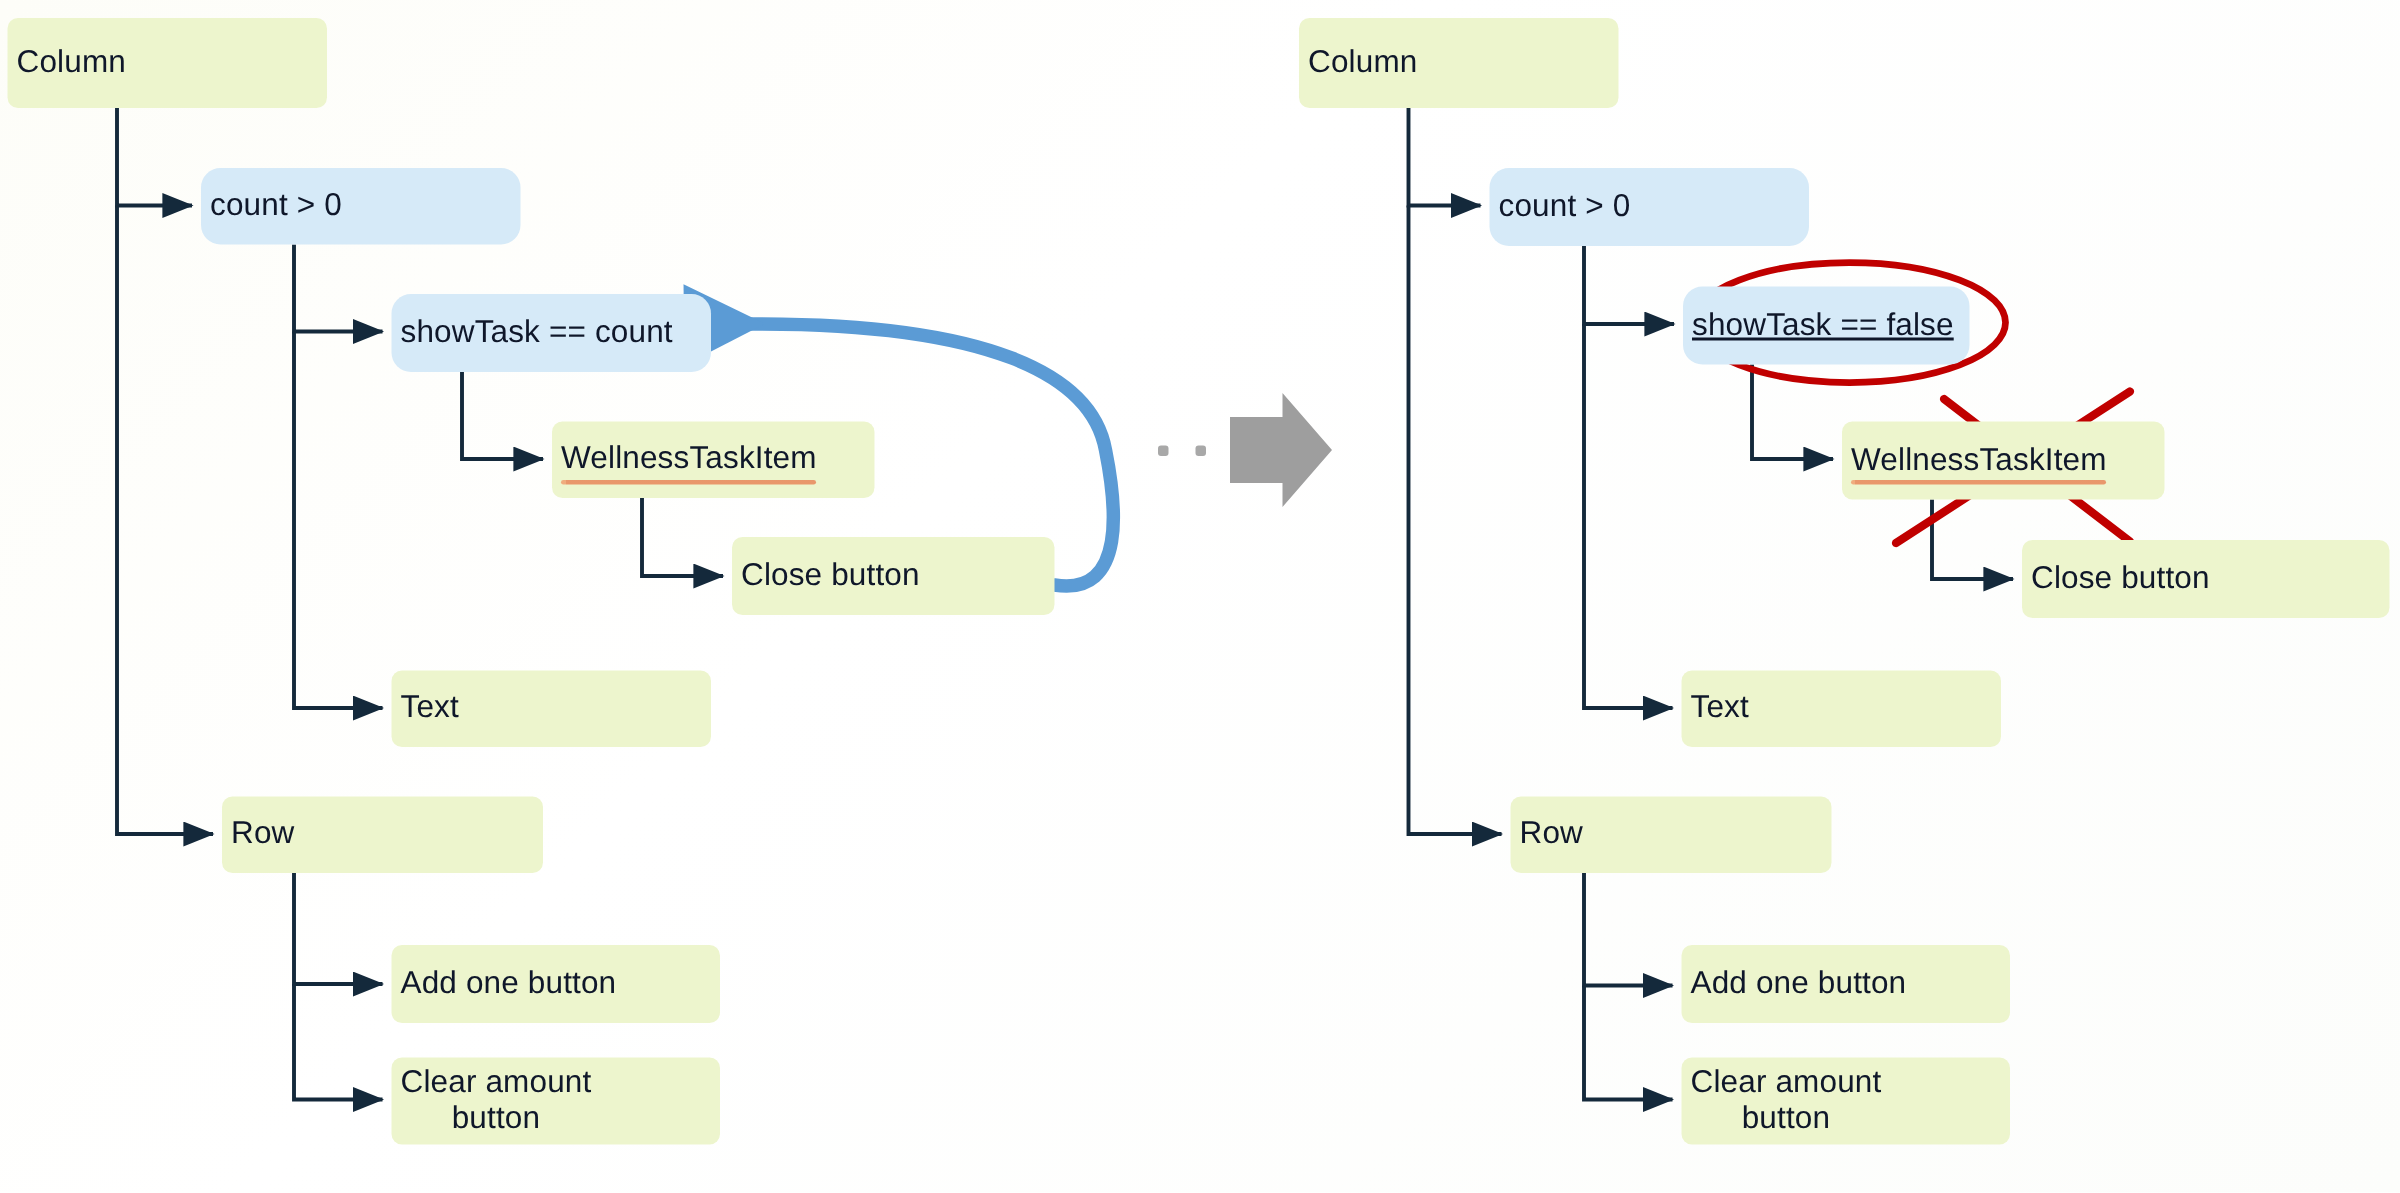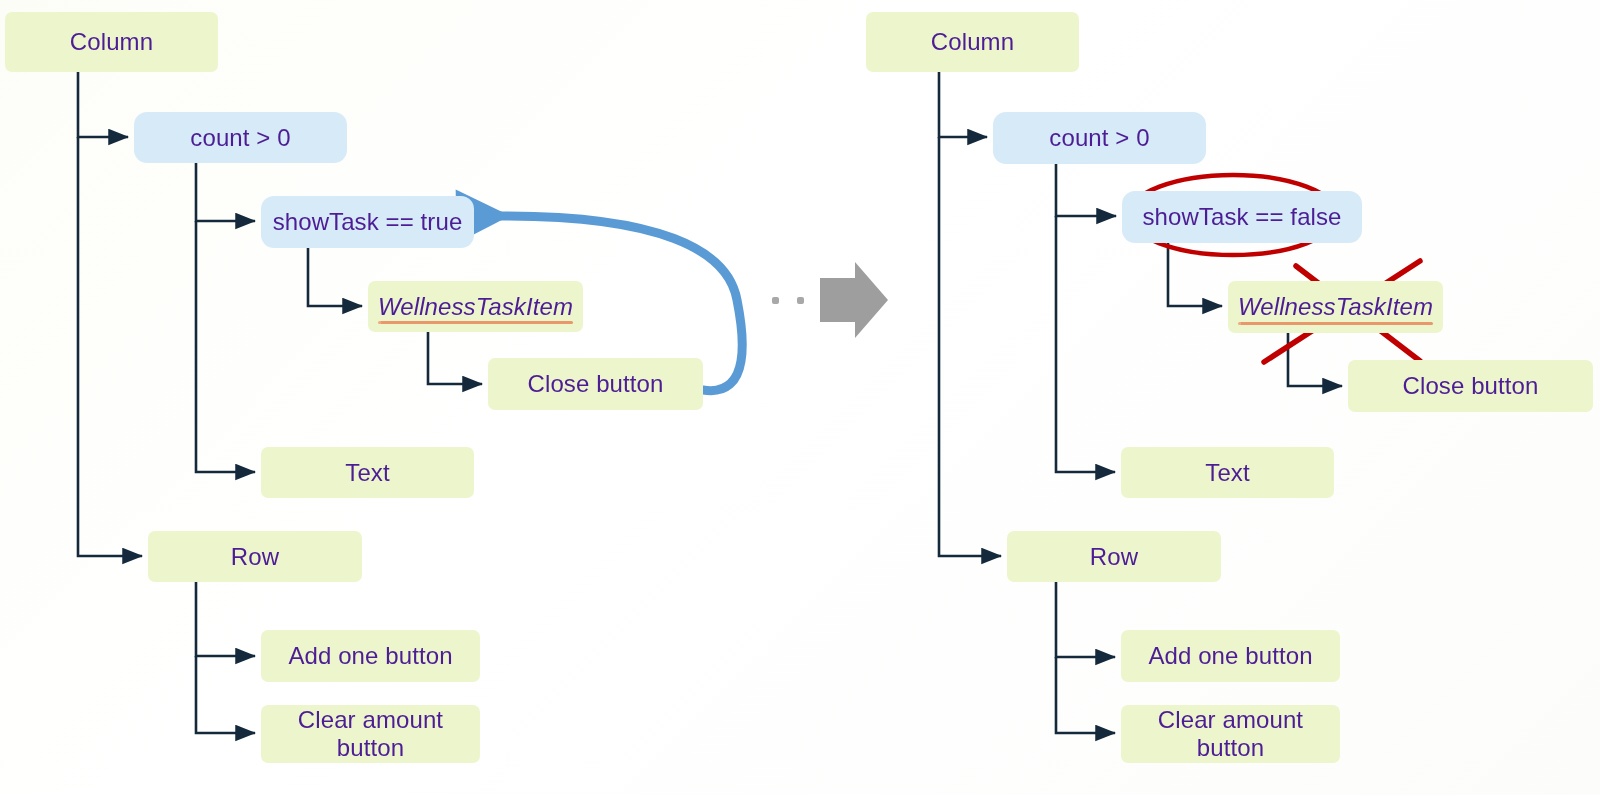--- a/index.html
+++ b/index.html
@@ -22,41 +22,39 @@
     left: 0;
     top: 0;
     width: 1600px;
     height: 795px;
     pointer-events: none;
   }
   .node {
     position: absolute;
     display: flex;
     align-items: center;
-    justify-content: center;
     text-align: center;
     border-radius: 7px;
-    color: #4c1d95;
-    font-size: 24px;
+    color: #0f172a;
+    font-size: 21px;
     line-height: 1.15;
     letter-spacing: 0.1px;
     box-sizing: border-box;
     padding: 2px 6px;
   }
   .node.green {
     background: #edf5cd;
   }
   .node.blue {
     background: #d6eaf8;
     border-radius: 13px;
   }
   .node .spell {
     position: relative;
     display: inline-block;
-    font-style: italic;
   }
   .node .spell::after {
     content: "";
     position: absolute;
     left: 0;
     right: 0;
     bottom: -4px;
     height: 3px;
     background: linear-gradient(90deg,#f0a070 0 3px, #e8875a 3px 6px);
     opacity: .85;
@@ -122,21 +120,21 @@
   <div class="dot" style="left:772px; top:297px;"></div>
   <div class="dot" style="left:797px; top:297px;"></div>
 
   <div class="node green" style="left:5px;   top:12px;  width:213px; height:60px;">
       <span>Column</span>
     </div>
   <div class="node blue" style="left:134px; top:112px; width:213px; height:51px;">
       <span>count &gt; 0</span>
     </div>
   <div class="node blue" style="left:261px; top:196px; width:213px; height:52px;">
-      <span>showTask == true</span>
+      <span>showTask == count</span>
     </div>
   <div class="node green" style="left:368px; top:281px; width:215px; height:51px;">
       <span class="spell">WellnessTaskItem</span>
     </div>
   <div class="node green" style="left:488px; top:358px; width:215px; height:52px;">
       <span>Close button</span>
     </div>
   <div class="node green" style="left:261px; top:447px; width:213px; height:51px;">
       <span>Text</span>
     </div>
@@ -148,21 +146,21 @@
     </div>
   <div class="node green" style="left:261px; top:705px; width:219px; height:58px; white-space:pre-line;"><span>Clear amount
 button</span></div>
 
   <div class="node green" style="left:866px;  top:12px;  width:213px; height:60px;">
       <span>Column</span>
     </div>
   <div class="node blue" style="left:993px;  top:112px; width:213px; height:52px;">
       <span>count &gt; 0</span>
     </div>
-  <div class="node blue" style="left:1122px; top:191px; width:240px; height:52px;">
+  <div class="node blue" style="left:1122px; top:191px; width:191px; height:52px;text-decoration:underline;">
       <span>showTask == false</span>
     </div>
   <div class="node green" style="left:1228px; top:281px; width:215px; height:52px;">
       <span class="spell">WellnessTaskItem</span>
     </div>
   <div class="node green" style="left:1348px; top:360px; width:245px; height:52px;">
       <span>Close button</span>
     </div>
   <div class="node green" style="left:1121px; top:447px; width:213px; height:51px;">
       <span>Text</span>

